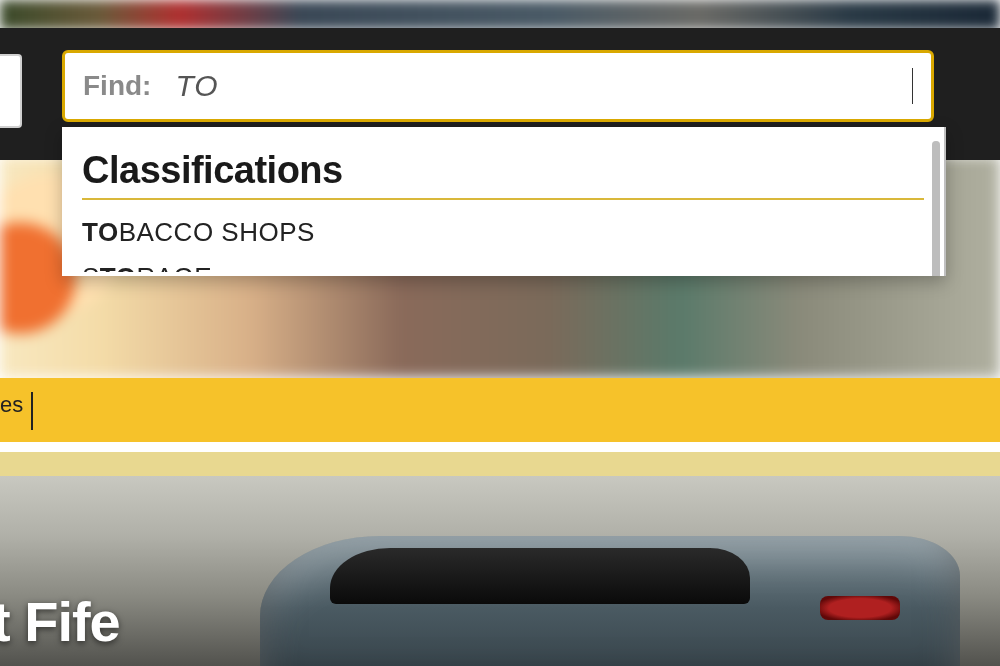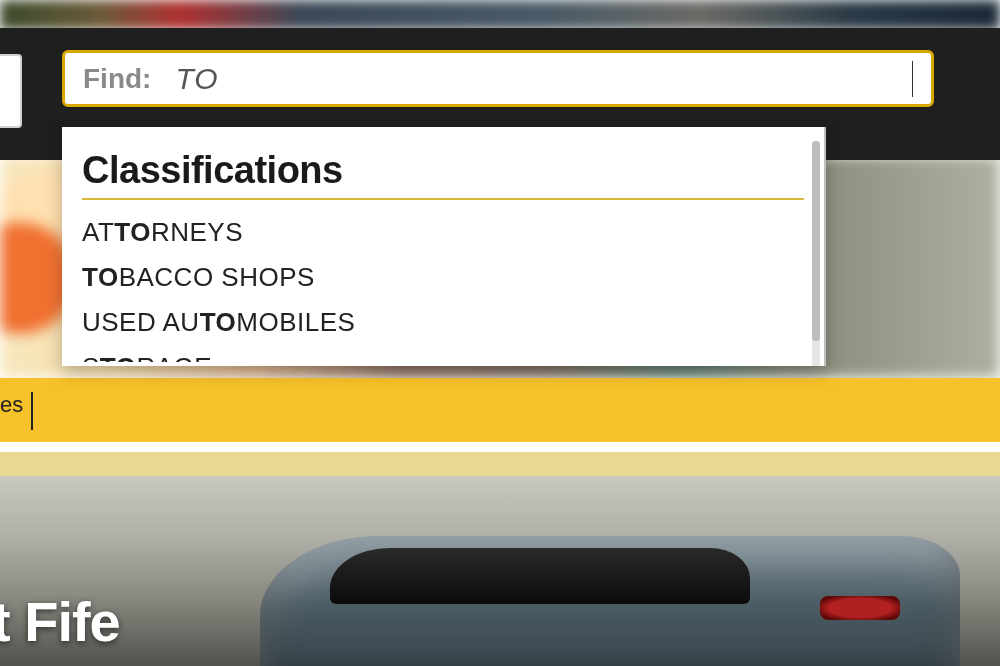--- a/index.html
+++ b/index.html
@@ -124,21 +124,21 @@
   
   .search-wrap {
     position: absolute;
     left: 62px; top: 50px;
     width: 872px;
     z-index: 10;
   }
   .search-field {
     display: flex;
     align-items: center;
-    height: 57px;
+    height: 72px;
     background: #fff;
     border: 3px solid #d9a800;
     border-radius: 6px;
     box-sizing: border-box;
     padding: 8px 18px;
   }
   .search-label {
     font-size: 28px;
     font-weight: 700;
     color: #8a8a8a;
@@ -158,21 +158,21 @@
   }
   .caret {
     width: 1px; height: 36px; background: #333;
     display: inline-block;
   }
 
   
   .dropdown {
     position: absolute;
     left: 62px; top: 127px;
-    width: 764px;
+    width: 884px;
     max-height: 460px;
     background: #fff;
     border-right: 2px solid #c0c0c0;
     box-shadow: 0 6px 16px rgba(0,0,0,0.25);
     z-index: 9;
     box-sizing: border-box;
     overflow: hidden;
   }
   .dd-inner {
     padding: 22px 20px 4px 20px;
@@ -248,19 +248,17 @@
   </div>
 </div>
 
 <div class="dropdown">
   <div class="dd-scroll-track"></div>
   <div class="dd-scroll-thumb"></div>
   <div class="dd-inner">
     <div class="dd-heading">Classifications</div>
     <div class="dd-divider"></div>
     <div id="dd-list">
-        <div class="dd-item">AT<b>TO</b>RNEYS</div>
         <div class="dd-item"><b>TO</b>BACCO SHOPS</div>
-        <div class="dd-item">USED AU<b>TO</b>MOBILES</div>
         <div class="dd-item cut">S<b>TO</b>RAGE</div>
       </div>
   </div>
 </div>
 
 </body></html>

